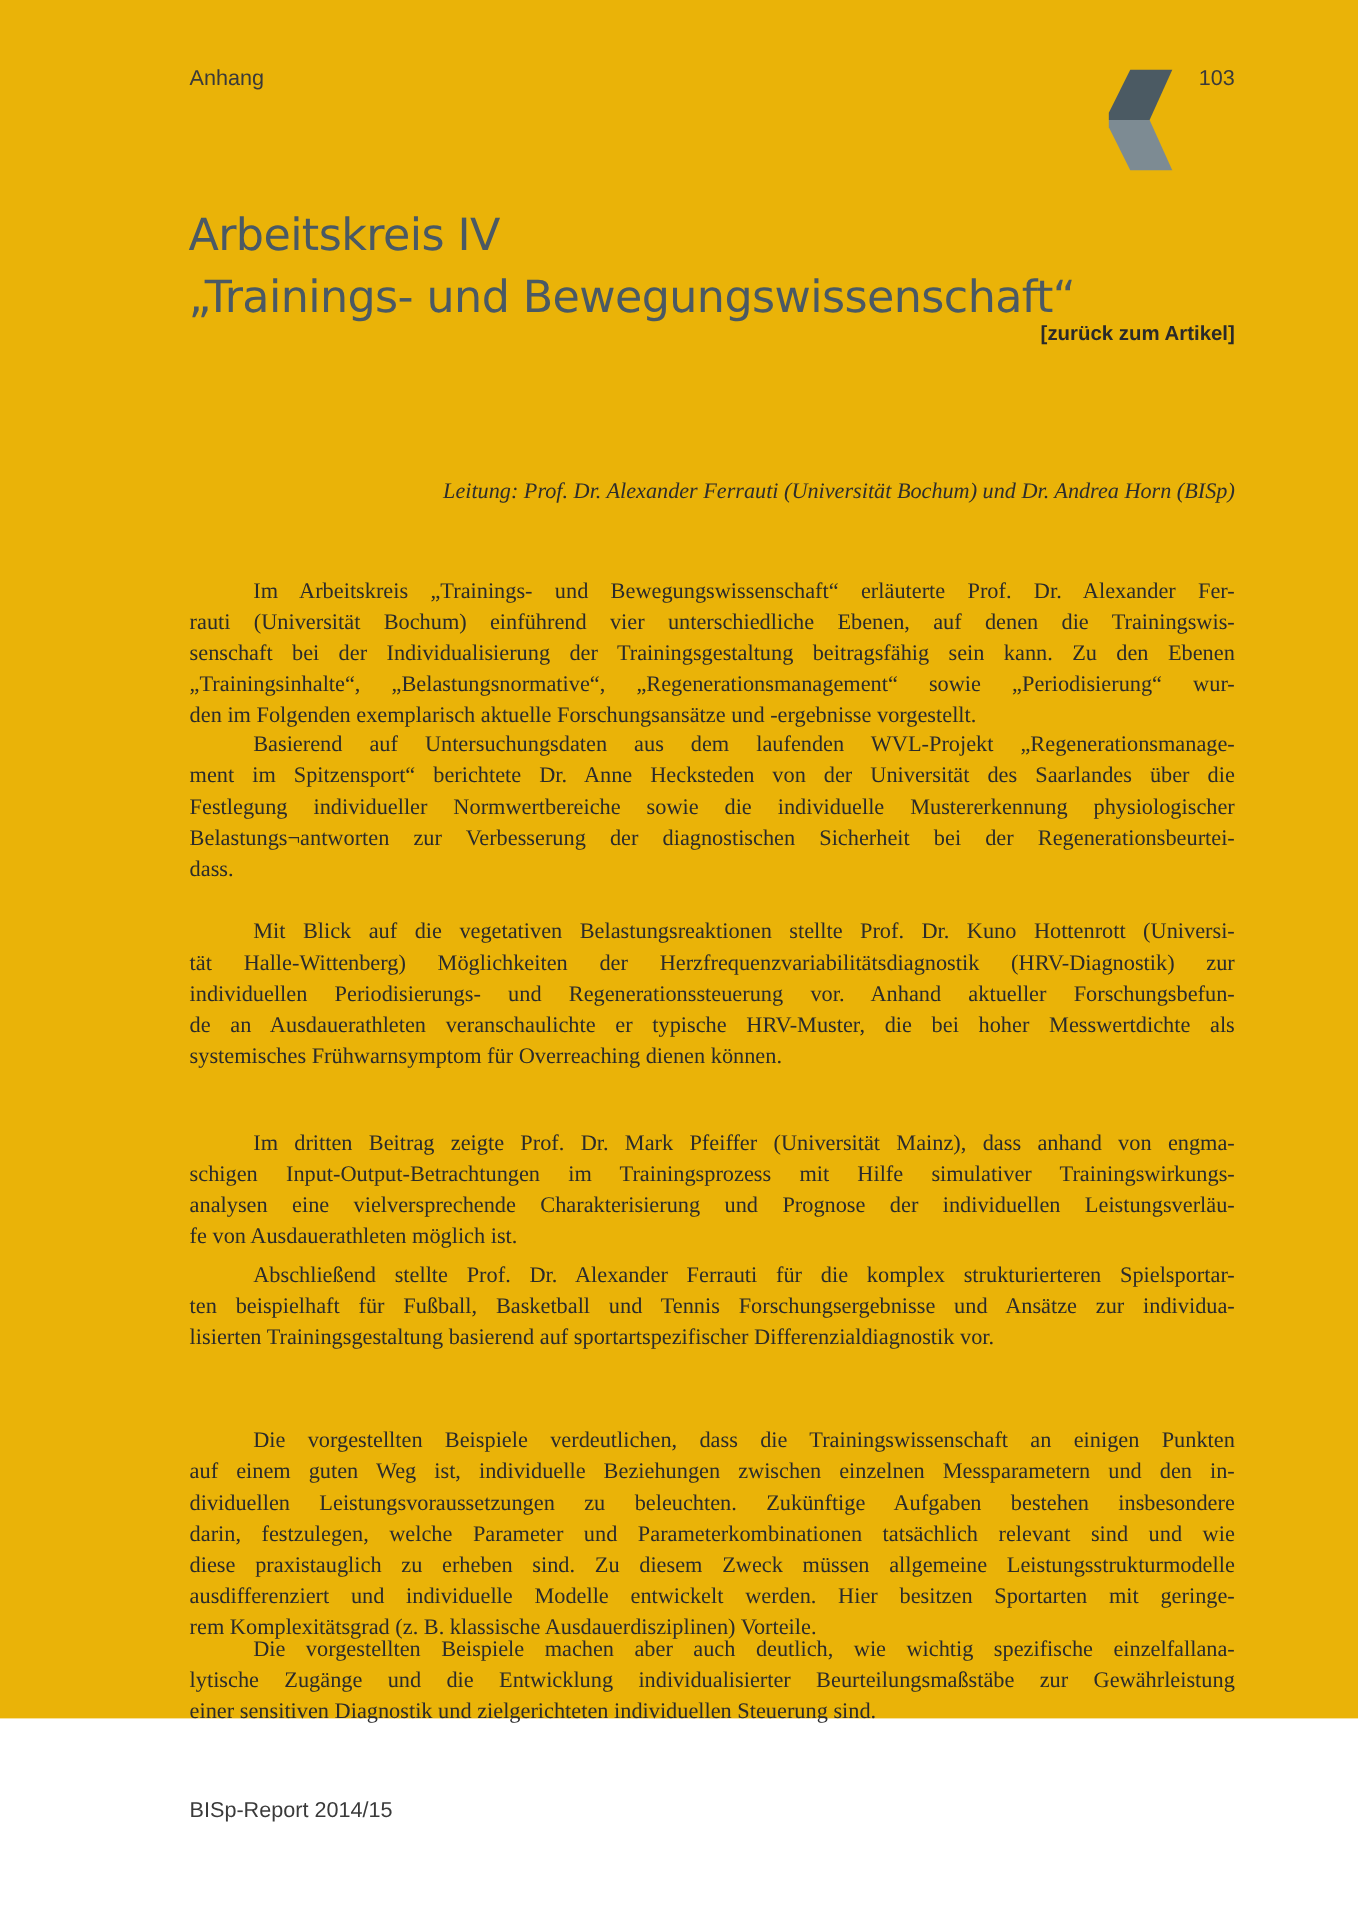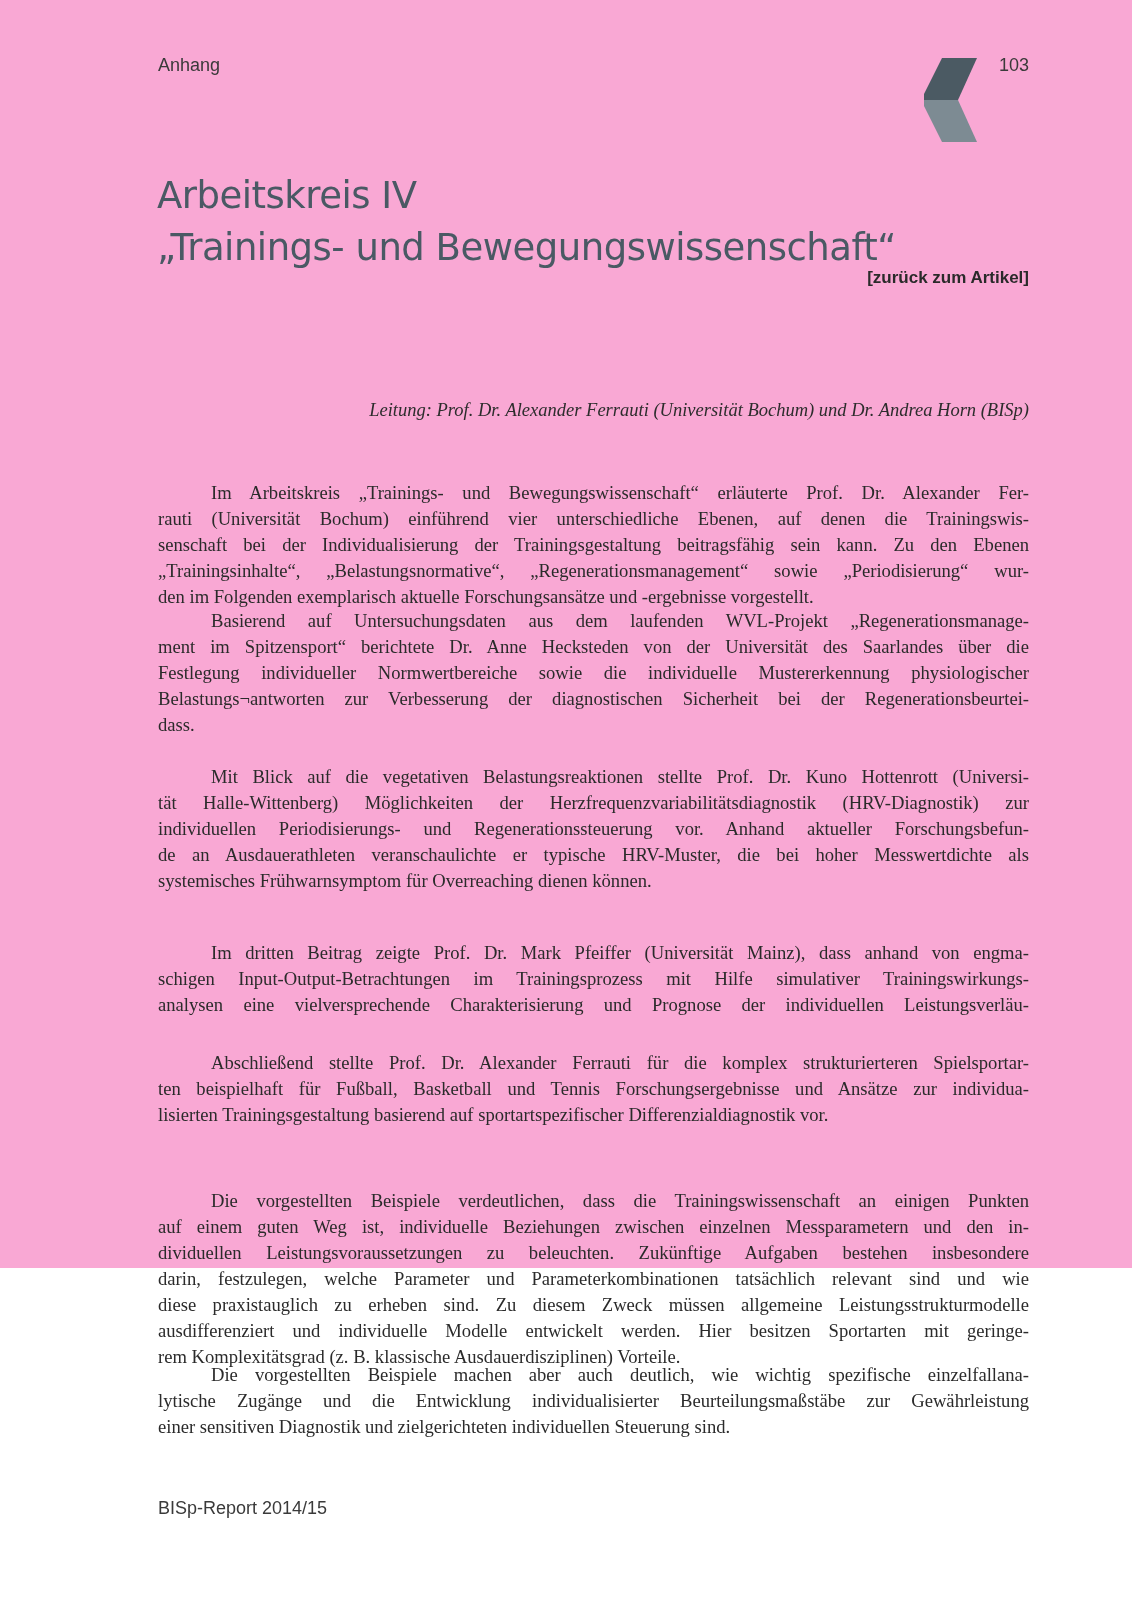--- a/index.html
+++ b/index.html
@@ -1,17 +1,17 @@
 <!DOCTYPE html>
 <html><head>
 <meta charset="utf-8">
 <style>
   html, body { margin: 0; padding: 0; background: #ffffff; }
   body { width: 1132px; height: 1600px; position: relative; overflow: hidden; }
-  .page { position: absolute; left: 0; top: 0; width: 1132px; height: 1268px; background: #f9a8d4; }
+  .page { position: absolute; left: 0; top: 0; width: 1132px; height: 1432px; background: #eab308; }
 
   .running-head {
     position: absolute; left: 158px; top: 55px;
     font-family: "Liberation Sans", sans-serif; font-size: 18px; color: #3a3a3a;
   }
   .page-number {
     position: absolute; right: 103px; top: 55px;
     font-family: "Liberation Sans", sans-serif; font-size: 18px; color: #3a3a3a;
   }
   .chevron { position: absolute; left: 920px; top: 58px; width: 60px; height: 84px; }
@@ -94,20 +94,21 @@
         <span class="line first">Mit Blick auf die vegetativen Belastungsreaktionen stellte Prof. Dr. Kuno Hottenrott (Universi-</span>
         <span class="line">tät Halle-Wittenberg) Möglichkeiten der Herzfrequenzvariabilitätsdiagnostik (HRV-Diagnostik) zur</span>
         <span class="line">individuellen Periodisierungs- und Regenerationssteuerung vor. Anhand aktueller Forschungsbefun-</span>
         <span class="line">de an Ausdauerathleten veranschaulichte er typische HRV-Muster, die bei hoher Messwertdichte als</span>
         <span class="line last">systemisches Frühwarnsymptom für Overreaching dienen können.</span>
       </div>
       <div class="body para" style="top: 920px; margin-top: 20px;">
         <span class="line first">Im dritten Beitrag zeigte Prof. Dr. Mark Pfeiffer (Universität Mainz), dass anhand von engma-</span>
         <span class="line">schigen Input-Output-Betrachtungen im Trainingsprozess mit Hilfe simulativer Trainingswirkungs-</span>
         <span class="line">analysen eine vielversprechende Charakterisierung und Prognose der individuellen Leistungsverläu-</span>
+        <span class="line last">fe von Ausdauerathleten möglich ist.</span>
       </div>
       <div class="body para" style="top: 1050px;">
         <span class="line first">Abschließend stellte Prof. Dr. Alexander Ferrauti für die komplex strukturierteren Spielsportar-</span>
         <span class="line">ten beispielhaft für Fußball, Basketball und Tennis Forschungsergebnisse und Ansätze zur individua-</span>
         <span class="line last">lisierten Trainingsgestaltung basierend auf sportartspezifischer Differenzialdiagnostik vor.</span>
       </div>
       <div class="body para" style="top: 1188px;">
         <span class="line first">Die vorgestellten Beispiele verdeutlichen, dass die Trainingswissenschaft an einigen Punkten</span>
         <span class="line">auf einem guten Weg ist, individuelle Beziehungen zwischen einzelnen Messparametern und den in-</span>
         <span class="line">dividuellen Leistungsvoraussetzungen zu beleuchten. Zukünftige Aufgaben bestehen insbesondere</span>

